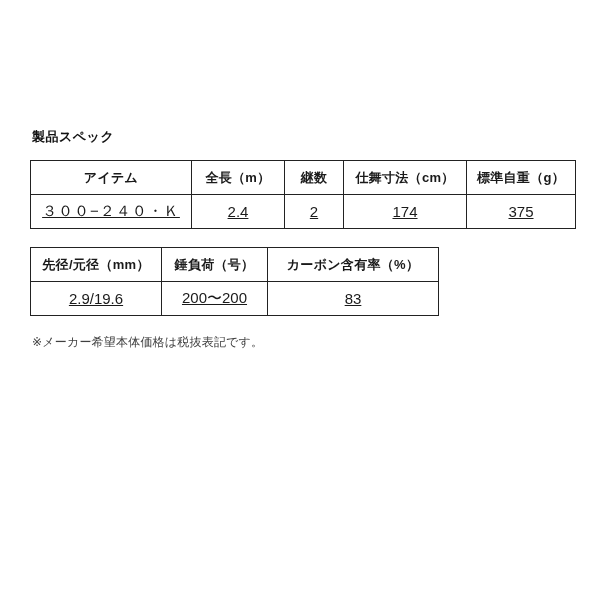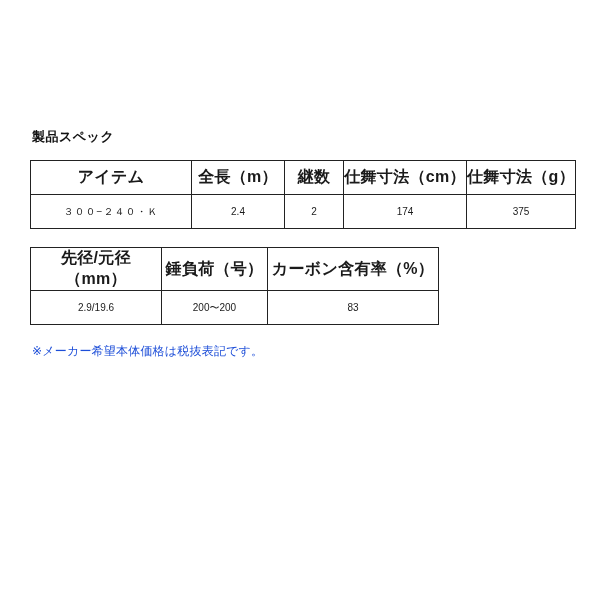--- a/index.html
+++ b/index.html
@@ -37,25 +37,26 @@
     border: 1px solid #222222;
     text-align: center;
     vertical-align: middle;
     padding: 0;
     height: 33px;
     font-weight: normal;
     color: #1a1a1a;
   }
   table.spec th {
     font-weight: bold;
-    font-size: 16px;
+    font-size: 13px;
     letter-spacing: 0.3px;
   }
   table.spec td {
-    font-size: 10px;
+    font-size: 15px;
+    text-decoration: underline;
   }
   .t1 { width: 540px; margin-bottom: 18px; }
   .t1 .c0 { width: 160px; }
   .t1 .c1 { width: 92px; }
   .t1 .c2 { width: 58px; text-align: center; }
   .t1 .c3 { width: 122px; }
   .t1 .c4 { width: 108px; }
 
   .t2 { width: 405px; margin-bottom: 18px; margin-top: 9px; }
   .t2 .c0 { width: 130px; }
@@ -64,40 +65,40 @@
 
   .t3 { width: 325px; margin-bottom: 26px; }
   .t3 .c0 { width: 205px; }
   .t3 .c1 { width: 120px; }
 
   .item-code {
     letter-spacing: 1px;
   }
   .note {
     font-size: 12px;
-    color: #1d4ed8;
+    color: #404040;
     margin-left: 2px;
     letter-spacing: 0.2px;
   }
 </style>
 </head>
 <body>
 
 <div class="page">
 
   <div class="spec-title">製品スペック</div>
 
   <table class="spec t1">
     <thead>
       <tr>
         <th class="c0">アイテム</th>
         <th class="c1">全長（m）</th>
         <th class="c2">継数</th>
         <th class="c3">仕舞寸法（cm）</th>
-        <th class="c4">仕舞寸法（g）</th>
+        <th class="c4">標準自重（g）</th>
       </tr>
     </thead>
     <tbody>
       <tr>
         <td class="c0 item-code">３００−２４０・Ｋ</td>
         <td class="c1">2.4</td>
         <td class="c2">2</td>
         <td class="c3">174</td>
         <td class="c4">375</td>
       </tr>

